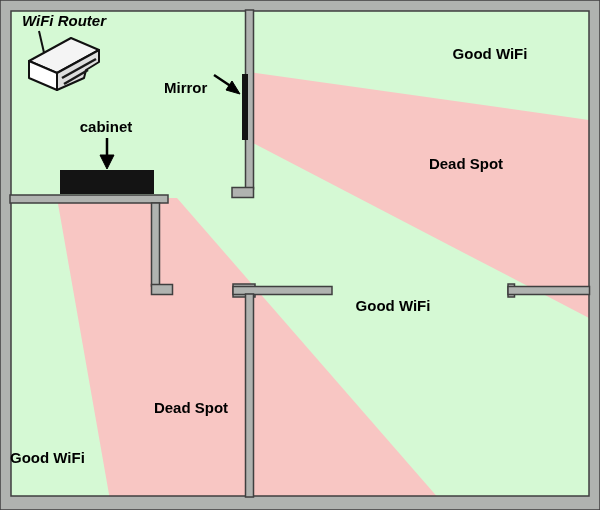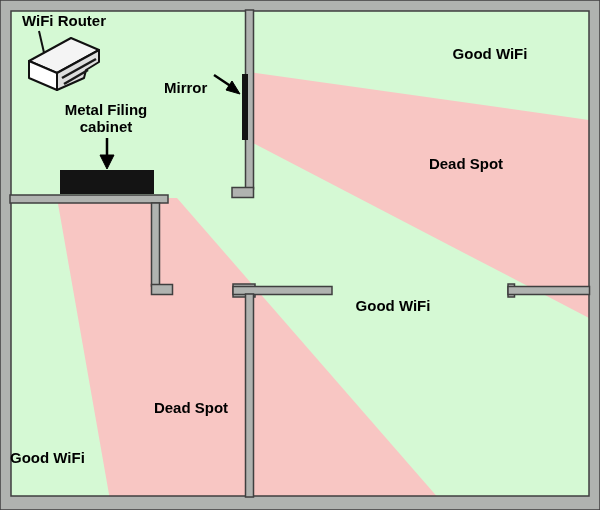--- a/index.html
+++ b/index.html
@@ -63,24 +63,24 @@
     </g>
 
     <g stroke="#000" fill="#000">
       <line x1="214" y1="75" x2="232" y2="87" stroke-width="2.5"></line>
       <polygon points="240,94 226,90 232,81"></polygon>
       <line x1="107" y1="138" x2="107" y2="157" stroke-width="2.5"></line>
       <polygon points="107,169 100,155 114,155"></polygon>
     </g>
   </svg>
 
-  <div class="lbl" style="left:22px;top:12px;">WiFi Router</div>
+  <div class="lbl" style="left:22px;top:12px;font-style:italic;">WiFi Router</div>
 
   <div class="lbl center" style="left:41px;top:101px;width:130px;">
-    <span>Metal Filing</span><br>
+    <br>
     <span>cabinet</span>
   </div>
 
   <div class="lbl" style="left:164px;top:79px;">Mirror</div>
 
   <div class="lbl center" style="left:430px;top:45px;width:120px;">Good WiFi</div>
 
   <div class="lbl center" style="left:406px;top:155px;width:120px;">Dead Spot</div>
 
   <div class="lbl center" style="left:333px;top:297px;width:120px;">Good WiFi</div>

